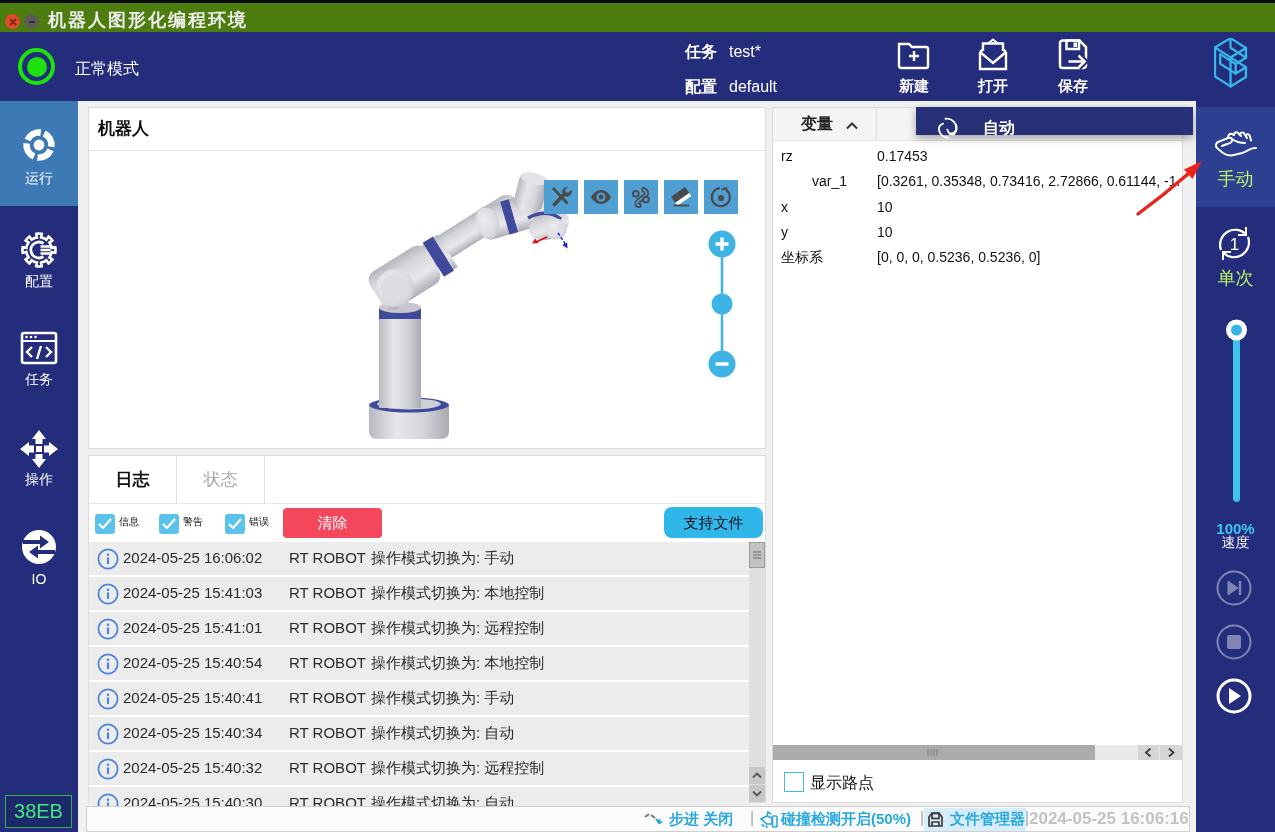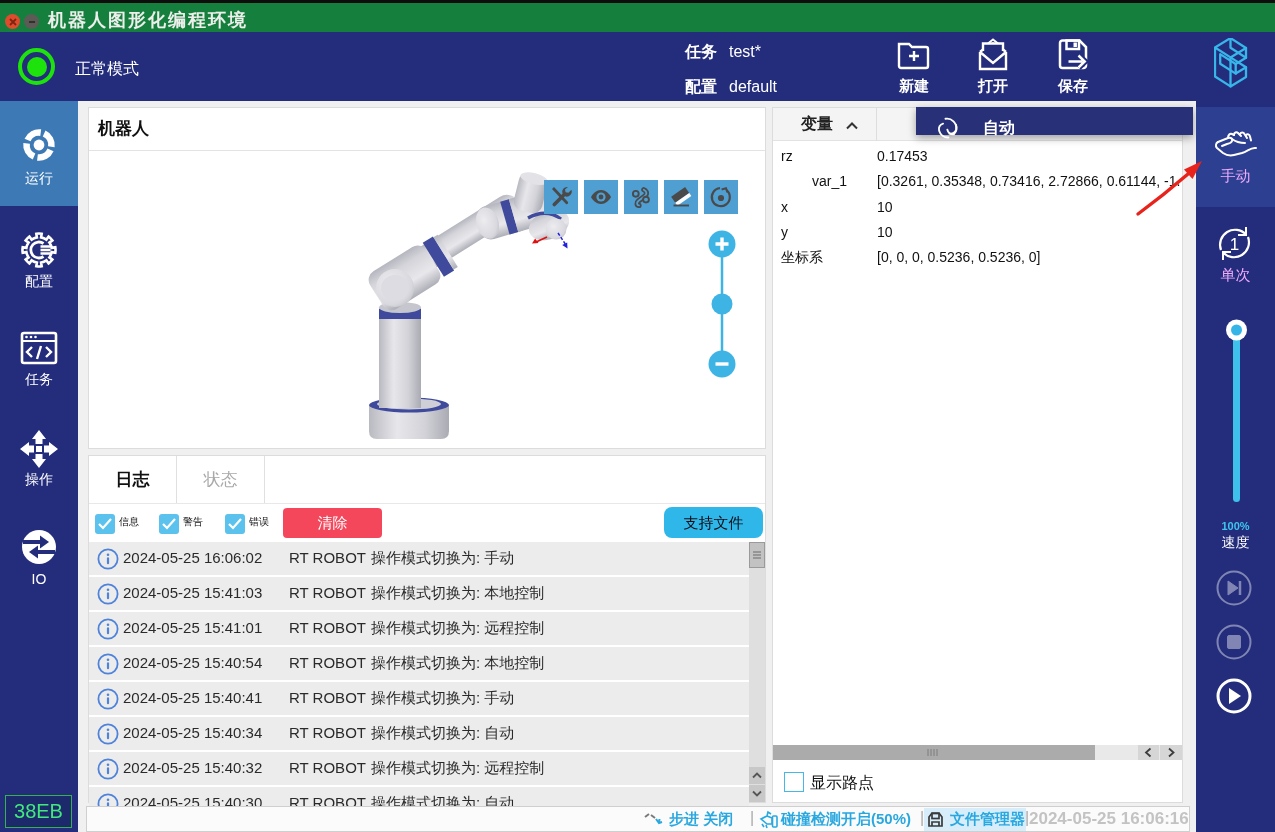--- a/index.html
+++ b/index.html
@@ -1,21 +1,21 @@
 <!DOCTYPE html>
 <html><head>
 <meta charset="utf-8">
 <style>
 * { margin:0; padding:0; box-sizing:border-box; }
 html,body { width:1275px; height:832px; overflow:hidden; font-family:"Liberation Sans", sans-serif; }
 body { position:relative; background:#f0f0f0; }
 .abs { position:absolute; }
 
 
-#titlebar { left:0; top:0; width:1275px; height:32px; background:#15803d; border-top:3px solid #0d0d0d; }
+#titlebar { left:0; top:0; width:1275px; height:32px; background:#4d7c0f; border-top:3px solid #0d0d0d; }
 #btn-close { left:5px; top:11px; width:15px; height:15px; border-radius:50%; background:#df4b2d; }
 #btn-min { left:24px; top:11px; width:15px; height:15px; border-radius:50%; background:#5d5b55; }
 #btn-close svg, #btn-min svg { position:absolute; left:2.5px; top:2.5px; }
 #wintitle { left:48px; top:5px; color:#eeeeec; font-size:18px; font-weight:bold; letter-spacing:2px; }
 
 
 #header { left:0; top:32px; width:1275px; height:69px; background:#242d7c; }
 #green-ind { left:18px; top:16px; width:37px; height:37px; border-radius:50%; border:4px solid #1de20c; }
 #green-ind i { position:absolute; left:4.5px; top:4.5px; width:20px; height:20px; border-radius:50%; background:#1de20c; }
 #mode-label { left:75px; top:27px; color:#fff; font-size:16px; font-weight:normal; }
@@ -85,22 +85,22 @@
 #wp-cb { left:11px; top:664px; width:20px; height:20px; border:1px solid #45b8e8; background:#fff; }
 #wp-lbl { left:37px; top:665px; font-size:16px; color:#111; }
 
 
 #dropdown { left:916px; top:107px; width:277px; height:28px; background:#283178; box-shadow:0 3px 8px rgba(0,0,0,0.35); }
 #dropdown .t { position:absolute; left:67px; top:11px; color:#fff; font-size:16px; font-weight:bold; }
 
 
 #rsidebar { left:1196px; top:101px; width:79px; height:731px; background:#242d7c; }
 #rs-active { left:0; top:6px; width:79px; height:100px; background:#2c3f90; }
-.rs-label { position:absolute; width:79px; text-align:center; color:#f0abfc; font-size:15px; }
-#pct { top:419px; color:#3ec5f0; font-weight:bold; font-size:11px; }
+.rs-label { position:absolute; width:79px; text-align:center; color:#bef264; font-size:18px; }
+#pct { top:419px; color:#3ec5f0; font-weight:bold; font-size:15px; }
 #spd { top:433px; color:#fff; font-size:14px; }
 </style>
 </head>
 <body>
 
 <div class="abs" id="titlebar">
   <div class="abs" id="btn-close">
       <svg width="10" height="10">
         <path d="M2 2 L8 8 M8 2 L2 8" stroke="#7e2511" stroke-width="1.8"></path>
       </svg>

